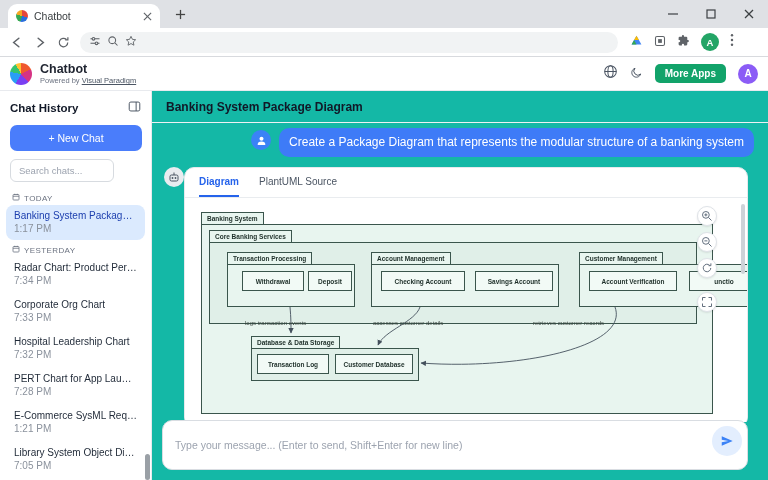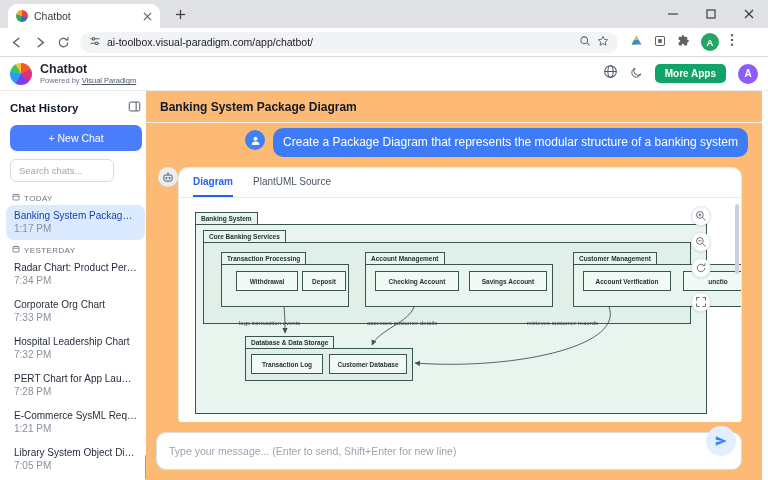--- a/index.html
+++ b/index.html
@@ -44,21 +44,21 @@
   .search::placeholder { color:#9ca3af; }
   .sb-section { display:flex; align-items:center; gap:4px; padding:3px 12px 2px; font-size:8px; color:#6b7280; letter-spacing:.4px; }
   .chat-item { padding:5px 8px 6px; margin:0 6px 2px; border-radius:8px; }
   .chat-item.selected { background:#dbeafe; }
   .chat-title { font-size:10px; color:#1f2937; font-weight:500; white-space:nowrap; overflow:hidden; text-overflow:ellipsis; }
   .selected .chat-title { color:#1e40af; }
   .chat-time { font-size:10px; color:#8a919c; margin-top:2px; }
   .sb-thumb { position:absolute; right:1px; bottom:0; width:5px; height:26px; background:#9aa0a6; border-radius:3px; }
 
   
-  .main { position:absolute; top:91px; left:146px; width:616px; height:389px; background:#fdba74; }
+  .main { position:absolute; top:91px; left:152px; width:616px; height:389px; background:#14b8a6; }
   .main-title { padding:9px 14px 8px; font-size:12px; font-weight:bold; color:#111827; border-bottom:1px solid #eef1f4; }
   .chat-area { position:absolute; top:31px; left:0; right:0; bottom:58px; padding:6px 14px 0 12px; overflow:hidden; }
   .user-row { display:flex; justify-content:flex-end; align-items:flex-start; gap:8px; }
   .user-avatar { width:20px; height:20px; border-radius:50%; background:#3b82f6; display:flex; align-items:center; justify-content:center; flex:none; margin-top:2px; }
   .user-bubble { background:#3e7bf7; color:#fff; font-size:12px; padding:7px 10px; border-radius:10px; line-height:1.25; }
   .asst-row { display:flex; align-items:flex-start; gap:0; margin-top:10px; }
   .asst-avatar { width:20px; height:20px; border-radius:50%; background:#e9ecf0; display:flex; align-items:center; justify-content:center; flex:none; }
   .card { flex:1; border:1px solid #e6e9ed; border-radius:10px; overflow:hidden; position:relative; background:#fff; margin-right:6px; }
   .card-tabs { display:flex; gap:20px; padding:0 14px; height:30px; border-bottom:1px solid #e9ecef; }
   .card-tab { font-size:10px; display:flex; align-items:center; color:#4b5563; border-bottom:2px solid transparent; }
@@ -73,21 +73,21 @@
   .leaf { position:absolute; border:1px solid #3a554c; background:#f2faf6; font-size:6.5px; font-weight:bold; color:#1d2e28; display:flex; align-items:center; justify-content:center; height:20px; z-index:2; white-space:nowrap; overflow:hidden; }
   .edge-label { position:absolute; font-size:6px; color:#37423d; white-space:nowrap; z-index:4; }
   .edges-svg { position:absolute; inset:0; z-index:2; }
 
   .zoom-stack { position:absolute; right:30px; top:8px; display:flex; flex-direction:column; gap:6px; z-index:6; }
   .zoom-btn { width:20px; height:20px; border-radius:50%; background:#fff; border:1px solid #dfe3e8; box-shadow:0 1px 2px rgba(0,0,0,.10); display:flex; align-items:center; justify-content:center; padding:0; }
   .zoom-btn.gap { margin-top:8px; }
   .card-sb { position:absolute; right:2px; top:6px; width:4px; height:70px; background:#cdd2d8; border-radius:2px; z-index:6; }
 
   
-  .input-bar { position:absolute; left:10px; right:20px; bottom:10px; height:38px; border:1px solid #d9dde2; border-radius:10px; background:#fff; display:flex; padding:0 44px 0 12px; }
+  .input-bar { position:absolute; left:10px; right:20px; bottom:10px; height:50px; border:1px solid #d9dde2; border-radius:10px; background:#fff; display:flex; padding:0 44px 0 12px; }
   .msg-input { border:none; outline:none; width:100%; font-size:10.5px; color:#374151; font-family:inherit; }
   .msg-input::placeholder { color:#9ca3af; }
   .send-btn { position:absolute; right:5px; bottom:13px; width:30px; height:30px; border-radius:50%; background:#e3eefe; border:none; display:flex; align-items:center; justify-content:center; }
 </style>
 </head>
 <body>
 
 <div class="screen">
 
   <div class="tabstrip">
@@ -146,21 +146,20 @@
     </span>
     <div class="addr">
       <span>
         <svg width="12" height="12" viewBox="0 0 16 16" stroke="#5f6368" stroke-width="1.4" fill="#f1f3f4">
             <line x1="2" y1="5" x2="14" y2="5"></line>
             <circle cx="6" cy="5" r="1.8"></circle>
             <line x1="2" y1="11" x2="14" y2="11"></line>
             <circle cx="10" cy="11" r="1.8"></circle>
           </svg>
       </span>
-      <span class="addr-url">ai-toolbox.visual-paradigm.com/app/chatbot/</span>
       <span>
         <svg width="12" height="12" viewBox="0 0 16 16" fill="none" stroke="#5f6368" stroke-width="1.4">
             <circle cx="7" cy="7" r="4.5"></circle>
             <line x1="10.5" y1="10.5" x2="14" y2="14"></line>
           </svg>
       </span>
       <span>
         <svg width="12" height="12" viewBox="0 0 16 16" fill="none" stroke="#5f6368" stroke-width="1.2">
             <path d="M8,1.8 L9.9,5.8 L14.2,6.3 L11,9.3 L11.9,13.6 L8,11.4 L4.1,13.6 L5,9.3 L1.8,6.3 L6.1,5.8 z"></path>
           </svg>

